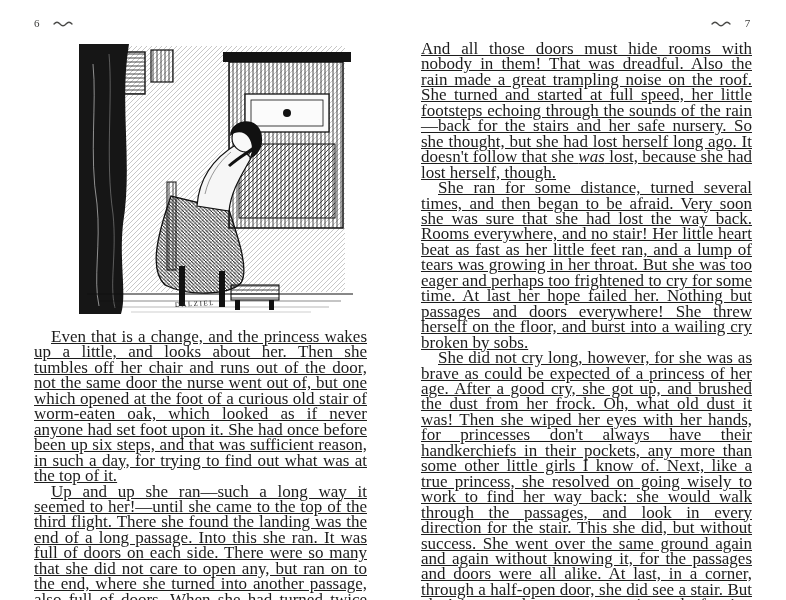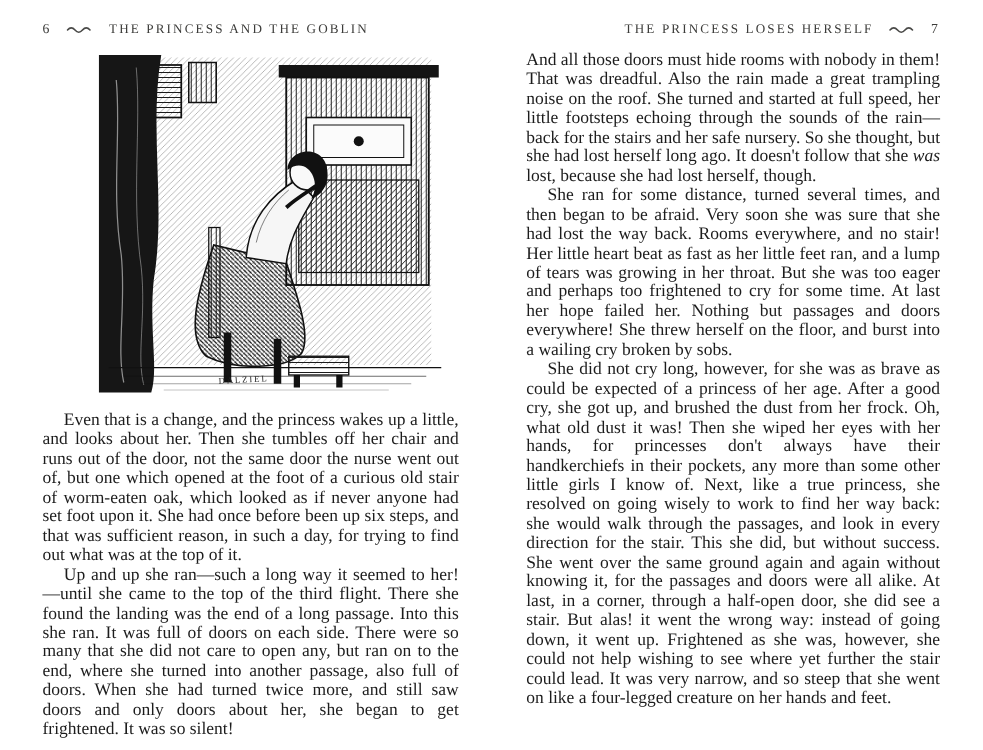--- a/index.html
+++ b/index.html
@@ -25,42 +25,42 @@
   .ornament svg { display: block; }
 
   .illustration {
     width: 282px; height: 272px;
     margin: 15px 6px 13px auto;
   }
   .illustration svg { display: block; }
 
   .text-block p {
     text-align: justify;
-    font-size: 14px;
+    font-size: 17px;
     line-height: 15.45px;
     color: #1c1c1c;
+    text-decoration: underline;
   }
   .text-block p.indent { text-indent: 17px; }
   .page.right .text-block { margin-top: 12px; }
   .text-block em { font-style: italic; }
 </style>
 </head>
 <body>
 
 <div class="spread">
 
   <section class="page left">
     <header class="page-header">
       <span class="pagenum">6</span>
       <span class="ornament">
         <svg width="22" height="7" viewBox="0 0 22 7">
           <path d="M1 4 Q4 0.5 7 4 T13 4 T19 4" fill="none" stroke="#4a4a48" stroke-width="1.3" stroke-linecap="round"></path>
         </svg>
       </span>
-      <span class="running-title">THE PRINCESS AND THE GOBLIN</span>
     </header>
 
     <figure class="illustration">
       <svg width="282" height="272" viewBox="0 0 282 272">
         <defs>
           <pattern id="pv" width="4" height="4" patternUnits="userSpaceOnUse">
             <path d="M2 0V4" stroke="#1b1b1b" stroke-width="0.8"></path>
           </pattern>
           <pattern id="ph" width="4" height="4" patternUnits="userSpaceOnUse">
             <path d="M0 2H4" stroke="#1b1b1b" stroke-width="0.8"></path>
@@ -116,21 +116,20 @@
     </figure>
 
     <div class="text-block">
         <p class="indent">Even that is a change, and the princess wakes up a little, and looks about her. Then she tumbles off her chair and runs out of the door, not the same door the nurse went out of, but one which opened at the foot of a curious old stair of worm-eaten oak, which looked as if never anyone had set foot upon it. She had once before been up six steps, and that was sufficient reason, in such a day, for trying to find out what was at the top of it.</p>
         <p class="indent">Up and up she ran—such a long way it seemed to her!—until she came to the top of the third flight. There she found the landing was the end of a long passage. Into this she ran. It was full of doors on each side. There were so many that she did not care to open any, but ran on to the end, where she turned into another passage, also full of doors. When she had turned twice more, and still saw doors and only doors about her, she began to get frightened. It was so silent!</p>
       </div>
   </section>
 
   <section class="page right">
     <header class="page-header">
-      <span class="running-title">THE PRINCESS LOSES HERSELF</span>
       <span class="ornament">
         <svg width="22" height="7" viewBox="0 0 22 7">
           <path d="M1 4 Q4 0.5 7 4 T13 4 T19 4" fill="none" stroke="#4a4a48" stroke-width="1.3" stroke-linecap="round"></path>
         </svg>
       </span>
       <span class="pagenum">7</span>
     </header>
 
     <div class="text-block">
         <p>And all those doors must hide rooms with nobody in them! That was dreadful. Also the rain made a great trampling noise on the roof. She turned and started at full speed, her little footsteps echoing through the sounds of the rain—back for the stairs and her safe nursery. So she thought, but she had lost herself long ago. It doesn't follow that she <em>was</em> lost, because she had lost herself, though.</p>

